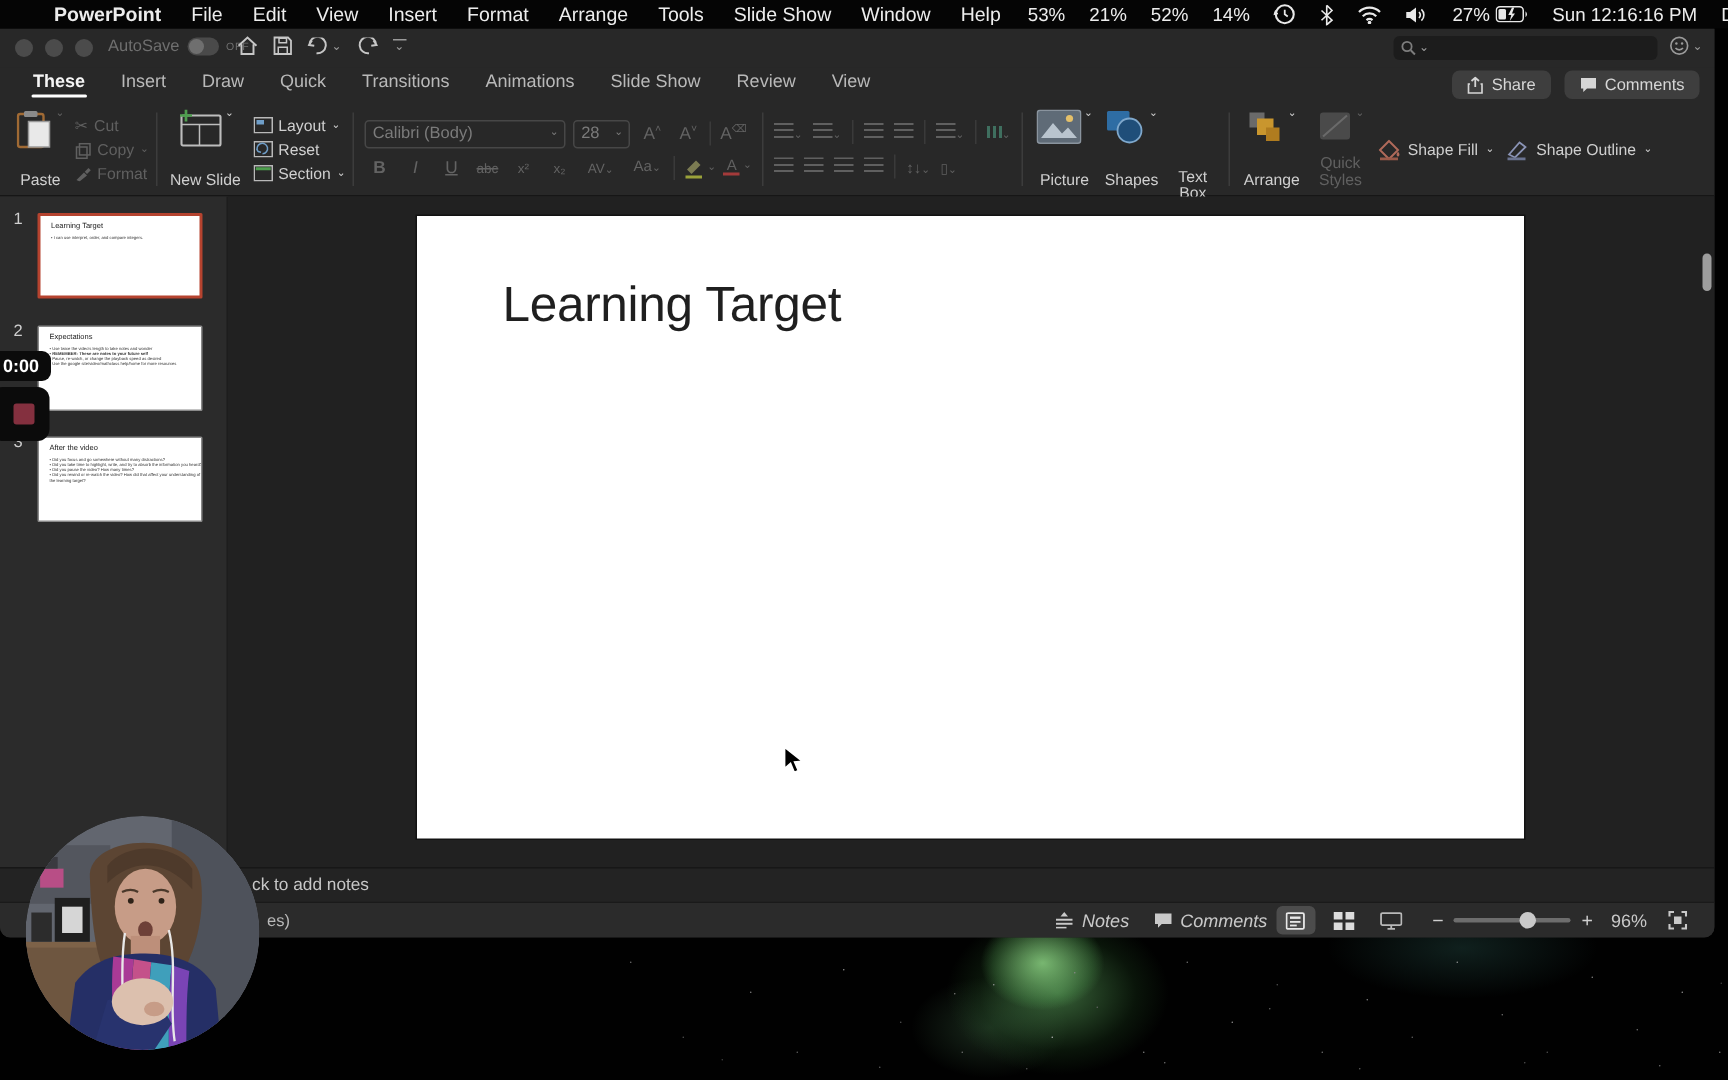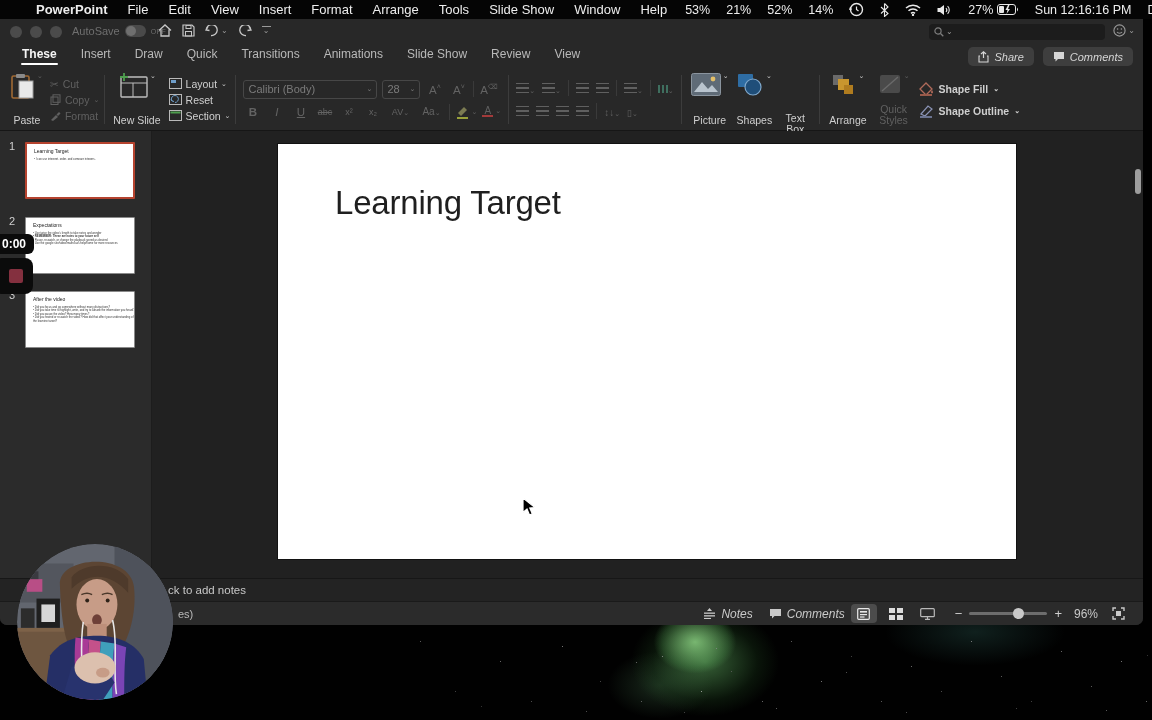--- a/index.html
+++ b/index.html
@@ -59,21 +59,21 @@
   .tb-smiley { position:absolute; right:8px; top:5px; display:flex; align-items:center; gap:2px; color:#9a9a9a; }
 
   
   .tabrow { position:relative; height:23px; background:#282828; display:flex; align-items:flex-end; padding-left:10px; }
   .tab { position:relative; font-size:12px; color:#b9b9b9; padding:3px 12px 7px; white-space:nowrap; }
   .tab.active { color:#f5f5f5; font-weight:bold; }
   .tab.active::after { content:""; position:absolute; left:11px; right:11px; bottom:3px; height:2px;
     background:#ffffff; border-radius:1px; }
   .tab-actions { position:absolute; right:10px; top:2px; display:flex; gap:9px; }
   .pill-btn { height:19px; background:#3e3e3e; border-radius:5px; color:#d6d6d6; font-size:11px;
-    display:flex; align-items:center; gap:5px; padding:0 10px;font-style:italic; }
+    display:flex; align-items:center; gap:5px; padding:0 10px; }
   .pill-btn svg { display:block; }
 
   
   .ribbon { position:relative; height:63px; background:#282828; border-bottom:1px solid #161616;
     display:flex; align-items:stretch; padding:3px 0 2px 8px; color:#616161; }
   .rdiv { width:1px; background:#3c3c3c; margin:4px 5px; }
   .rlabel { font-size:10.5px; line-height:11px; text-align:center; white-space:nowrap; }
   .en { color:#cfcfcf; } .dis { color:#606060; }
   .bigbtn { display:flex; flex-direction:column; align-items:center; justify-content:space-between; padding:2px 3px; }
   .chev { font-size:7px; line-height:6px; }
@@ -85,21 +85,21 @@
   .fbox { height:19px; border:1px solid #474747; border-radius:3px; color:#7b7b7b; font-size:11px;
     display:flex; align-items:center; padding:0 4px; justify-content:space-between; }
   .fbtn { font-size:11.5px; color:#636363; width:19px; text-align:center; position:relative; }
   .fbtn .u { text-decoration:underline; }
   .paragrp { display:flex; flex-direction:column; justify-content:center; gap:5px; padding:0 2px; }
   .lines-ic { display:inline-block; width:13px; height:10px;
     background:repeating-linear-gradient(to bottom, currentColor 0 1.3px, transparent 1.3px 4.3px); }
   .lines-ic.sm { width:10px; }
   .smartart { display:flex; flex-direction:column; align-items:center; gap:2px; padding:1px 4px 0; }
   .inscol { display:flex; flex-direction:column; align-items:center; justify-content:space-between; padding:2px 4px; }
-  .fillcol { display:flex; flex-direction:column; justify-content:center; gap:8px; padding-left:2px;font-weight:bold; }
+  .fillcol { display:flex; flex-direction:row; justify-content:center; gap:8px; padding-left:2px; }
   .fillrow { display:flex; align-items:center; gap:5px; font-size:10.5px; white-space:nowrap; }
 
   
   .content { position:absolute; top:112px; left:0; right:0; bottom:47px; display:flex; }
   .thumbpanel { position:relative; width:152px; background:#2b2b2b; border-right:1px solid #1d1d1d; }
   .slide-num { position:absolute; left:9px; font-size:11px; color:#cfcfcf; }
   .thumb { position:absolute; left:25px; width:110px; height:57px; background:#fff; border:1px solid #8a8a8a;
     border-radius:1px; overflow:hidden; }
   .thumb.sel { border:2px solid #b5432f; }
   .t-title { position:absolute; left:7px; top:4px; font-size:5px; color:#222; }

